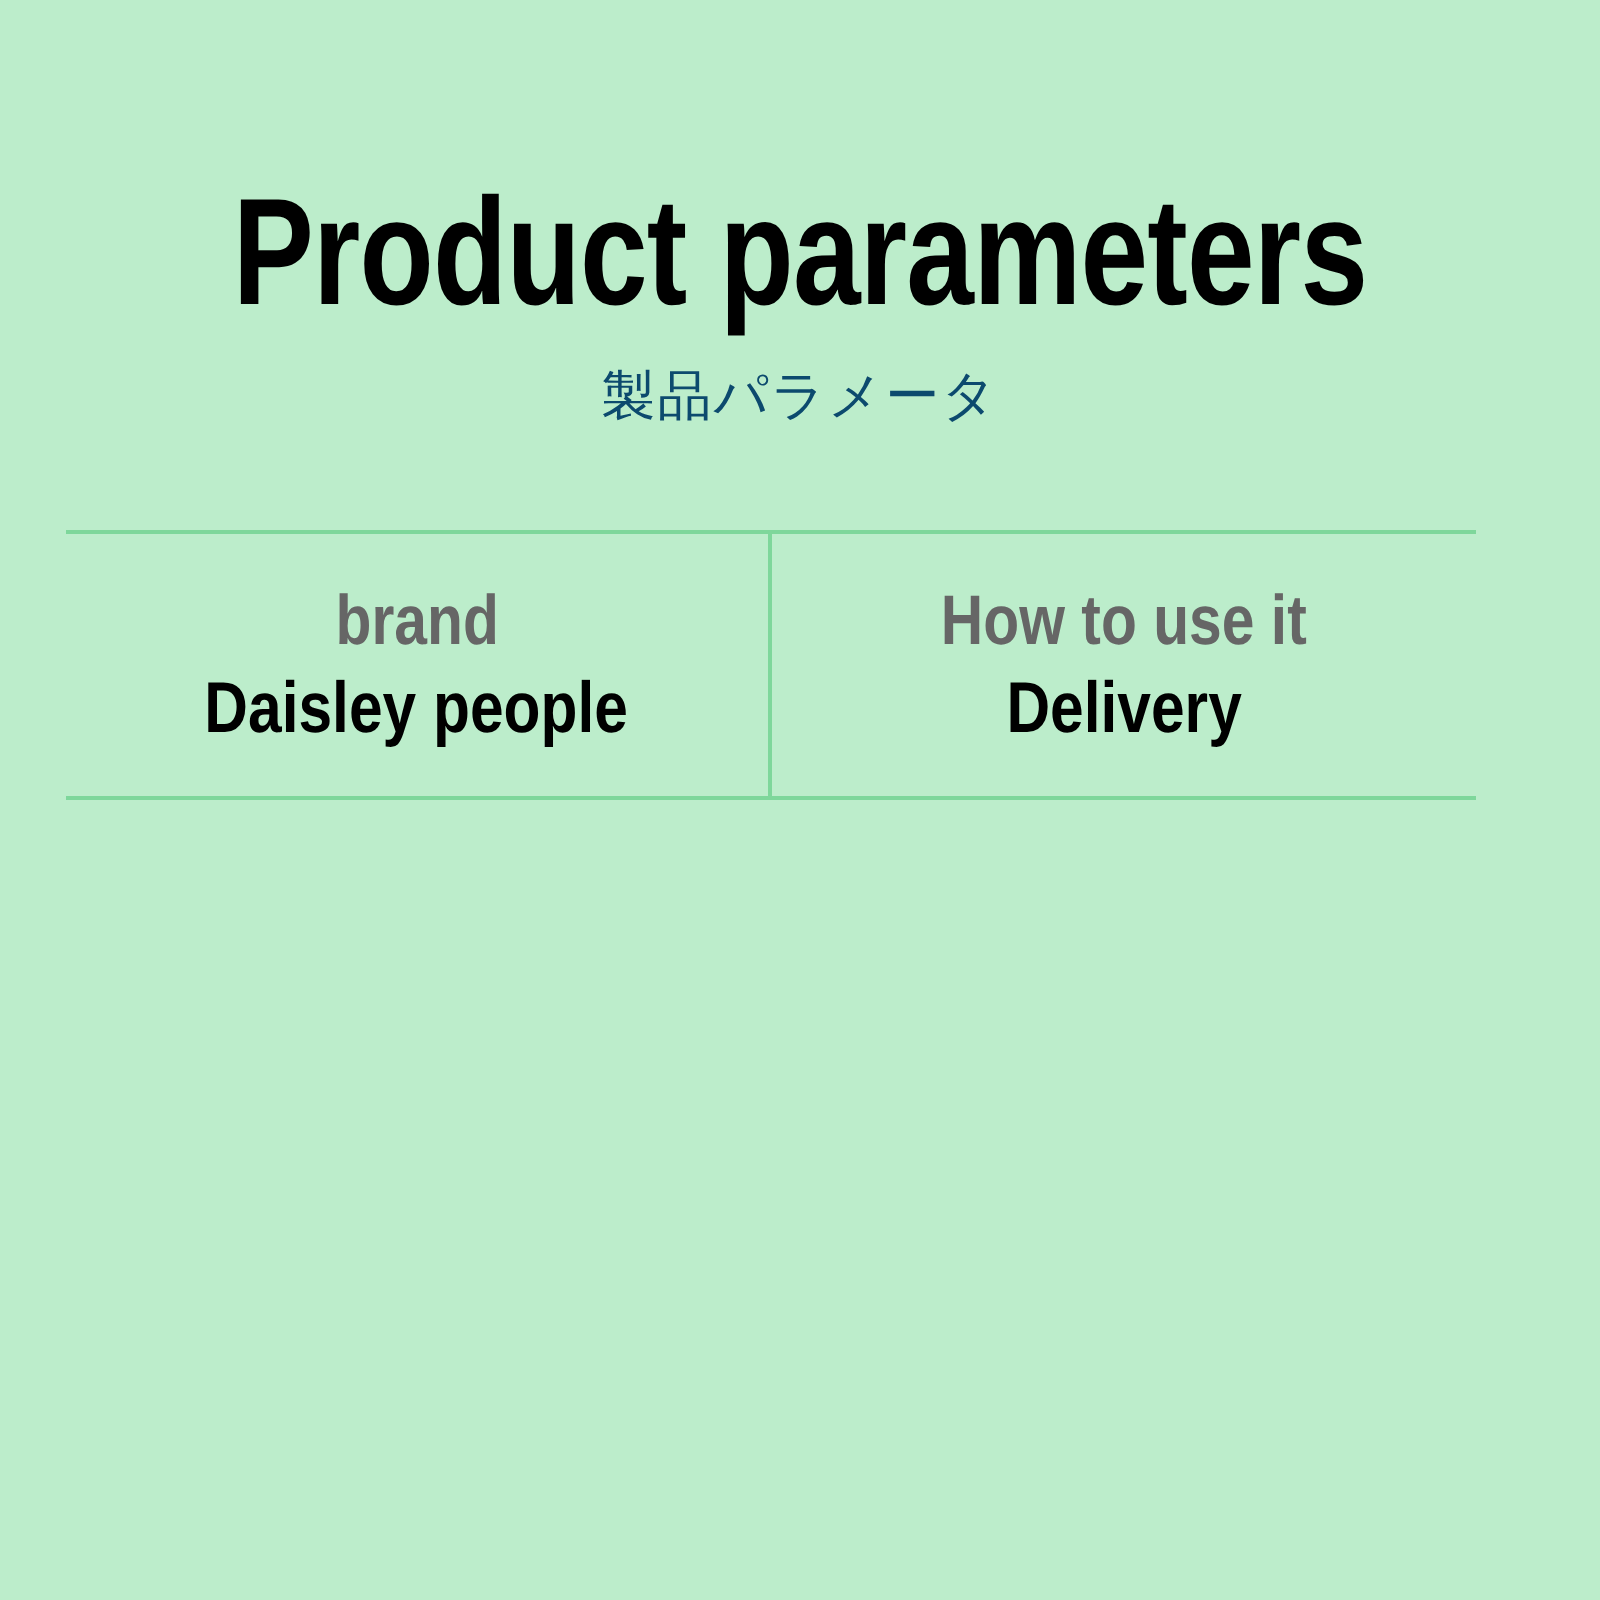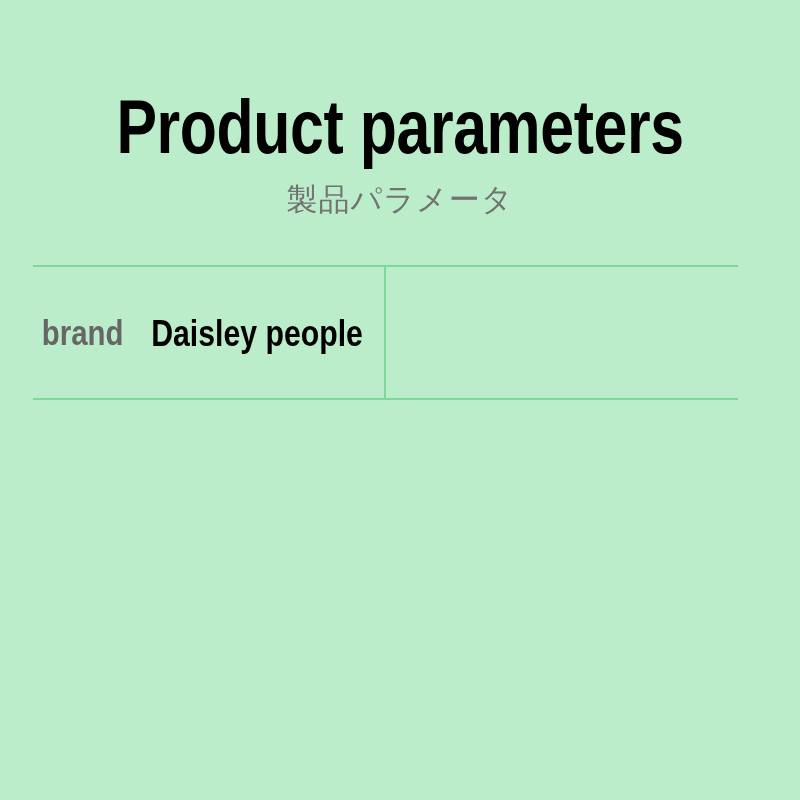--- a/index.html
+++ b/index.html
@@ -40,23 +40,23 @@
     color: #000000;
     margin: 0;
     transform: scaleX(0.80);
     transform-origin: center center;
     white-space: nowrap;
   }
 
   .page-subtitle {
     font-family: "DejaVu Sans", sans-serif;
     font-weight: 400;
-    font-size: 31px;
+    font-size: 27px;
     line-height: 34px;
-    color: #737373;
+    color: #0c4a6e;
     margin: 14px 0 0 0;
     letter-spacing: 1px;
     white-space: nowrap;
   }
 
   
   .spec-table {
     position: absolute;
     left: 33px;
     top: 265px;
@@ -75,21 +75,21 @@
 
   .spec-row + .spec-row {
     border-top: 2px solid #7ed79b;
   }
 
   .spec-cell {
     flex: 0 0 50%;
     width: 50%;
     box-sizing: border-box;
     display: flex;
-    flex-direction: row;
+    flex-direction: column;
     align-items: center;
     justify-content: center;
     padding: 0 6px;
     overflow: hidden;
   }
 
   .spec-cell.left {
     border-right: 2px solid #7ed79b;
   }
 
@@ -126,19 +126,23 @@
     <div class="page-subtitle">製品パラメータ</div>
   </div>
 
   <div class="spec-table">
 
     <div class="spec-row">
       <div class="spec-cell left">
         <div class="spec-label">brand</div>
         <div class="spec-value">Daisley people</div>
       </div>
+      <div class="spec-cell right">
+        <div class="spec-label">How to use it</div>
+        <div class="spec-value">Delivery</div>
+      </div>
     </div>
 
 
 
   </div>
 
 </div>
 
 </body></html>

